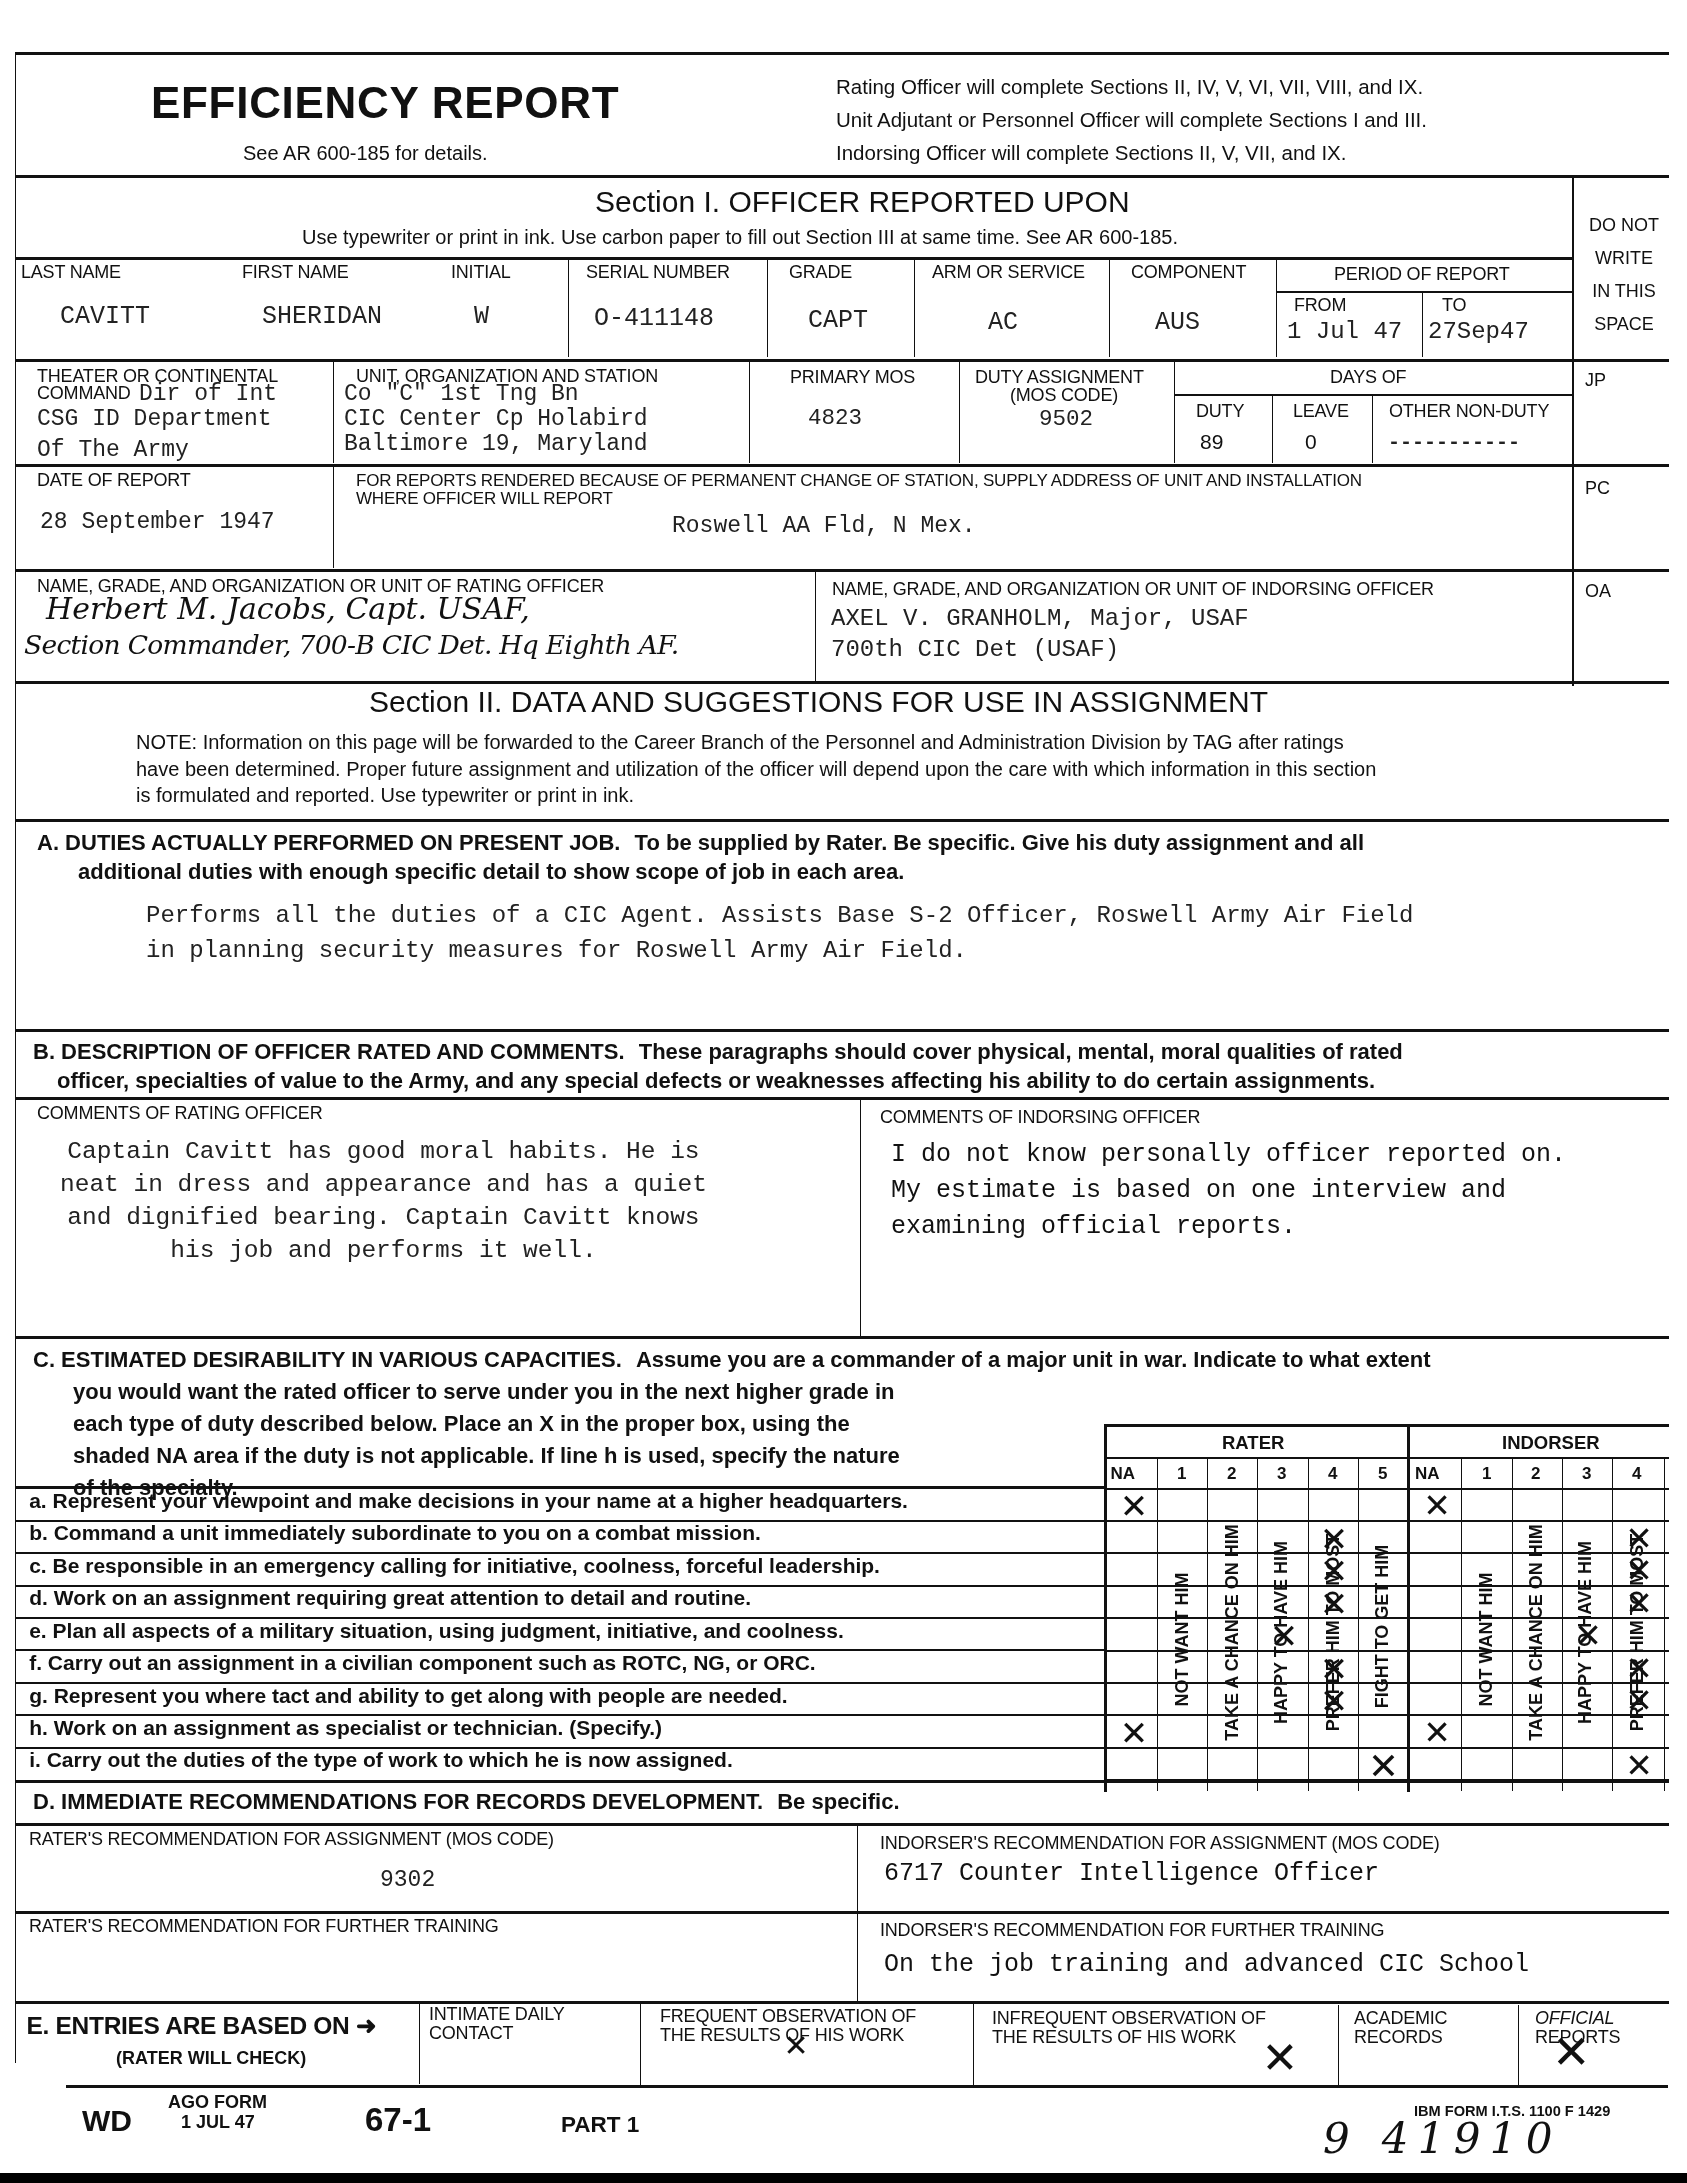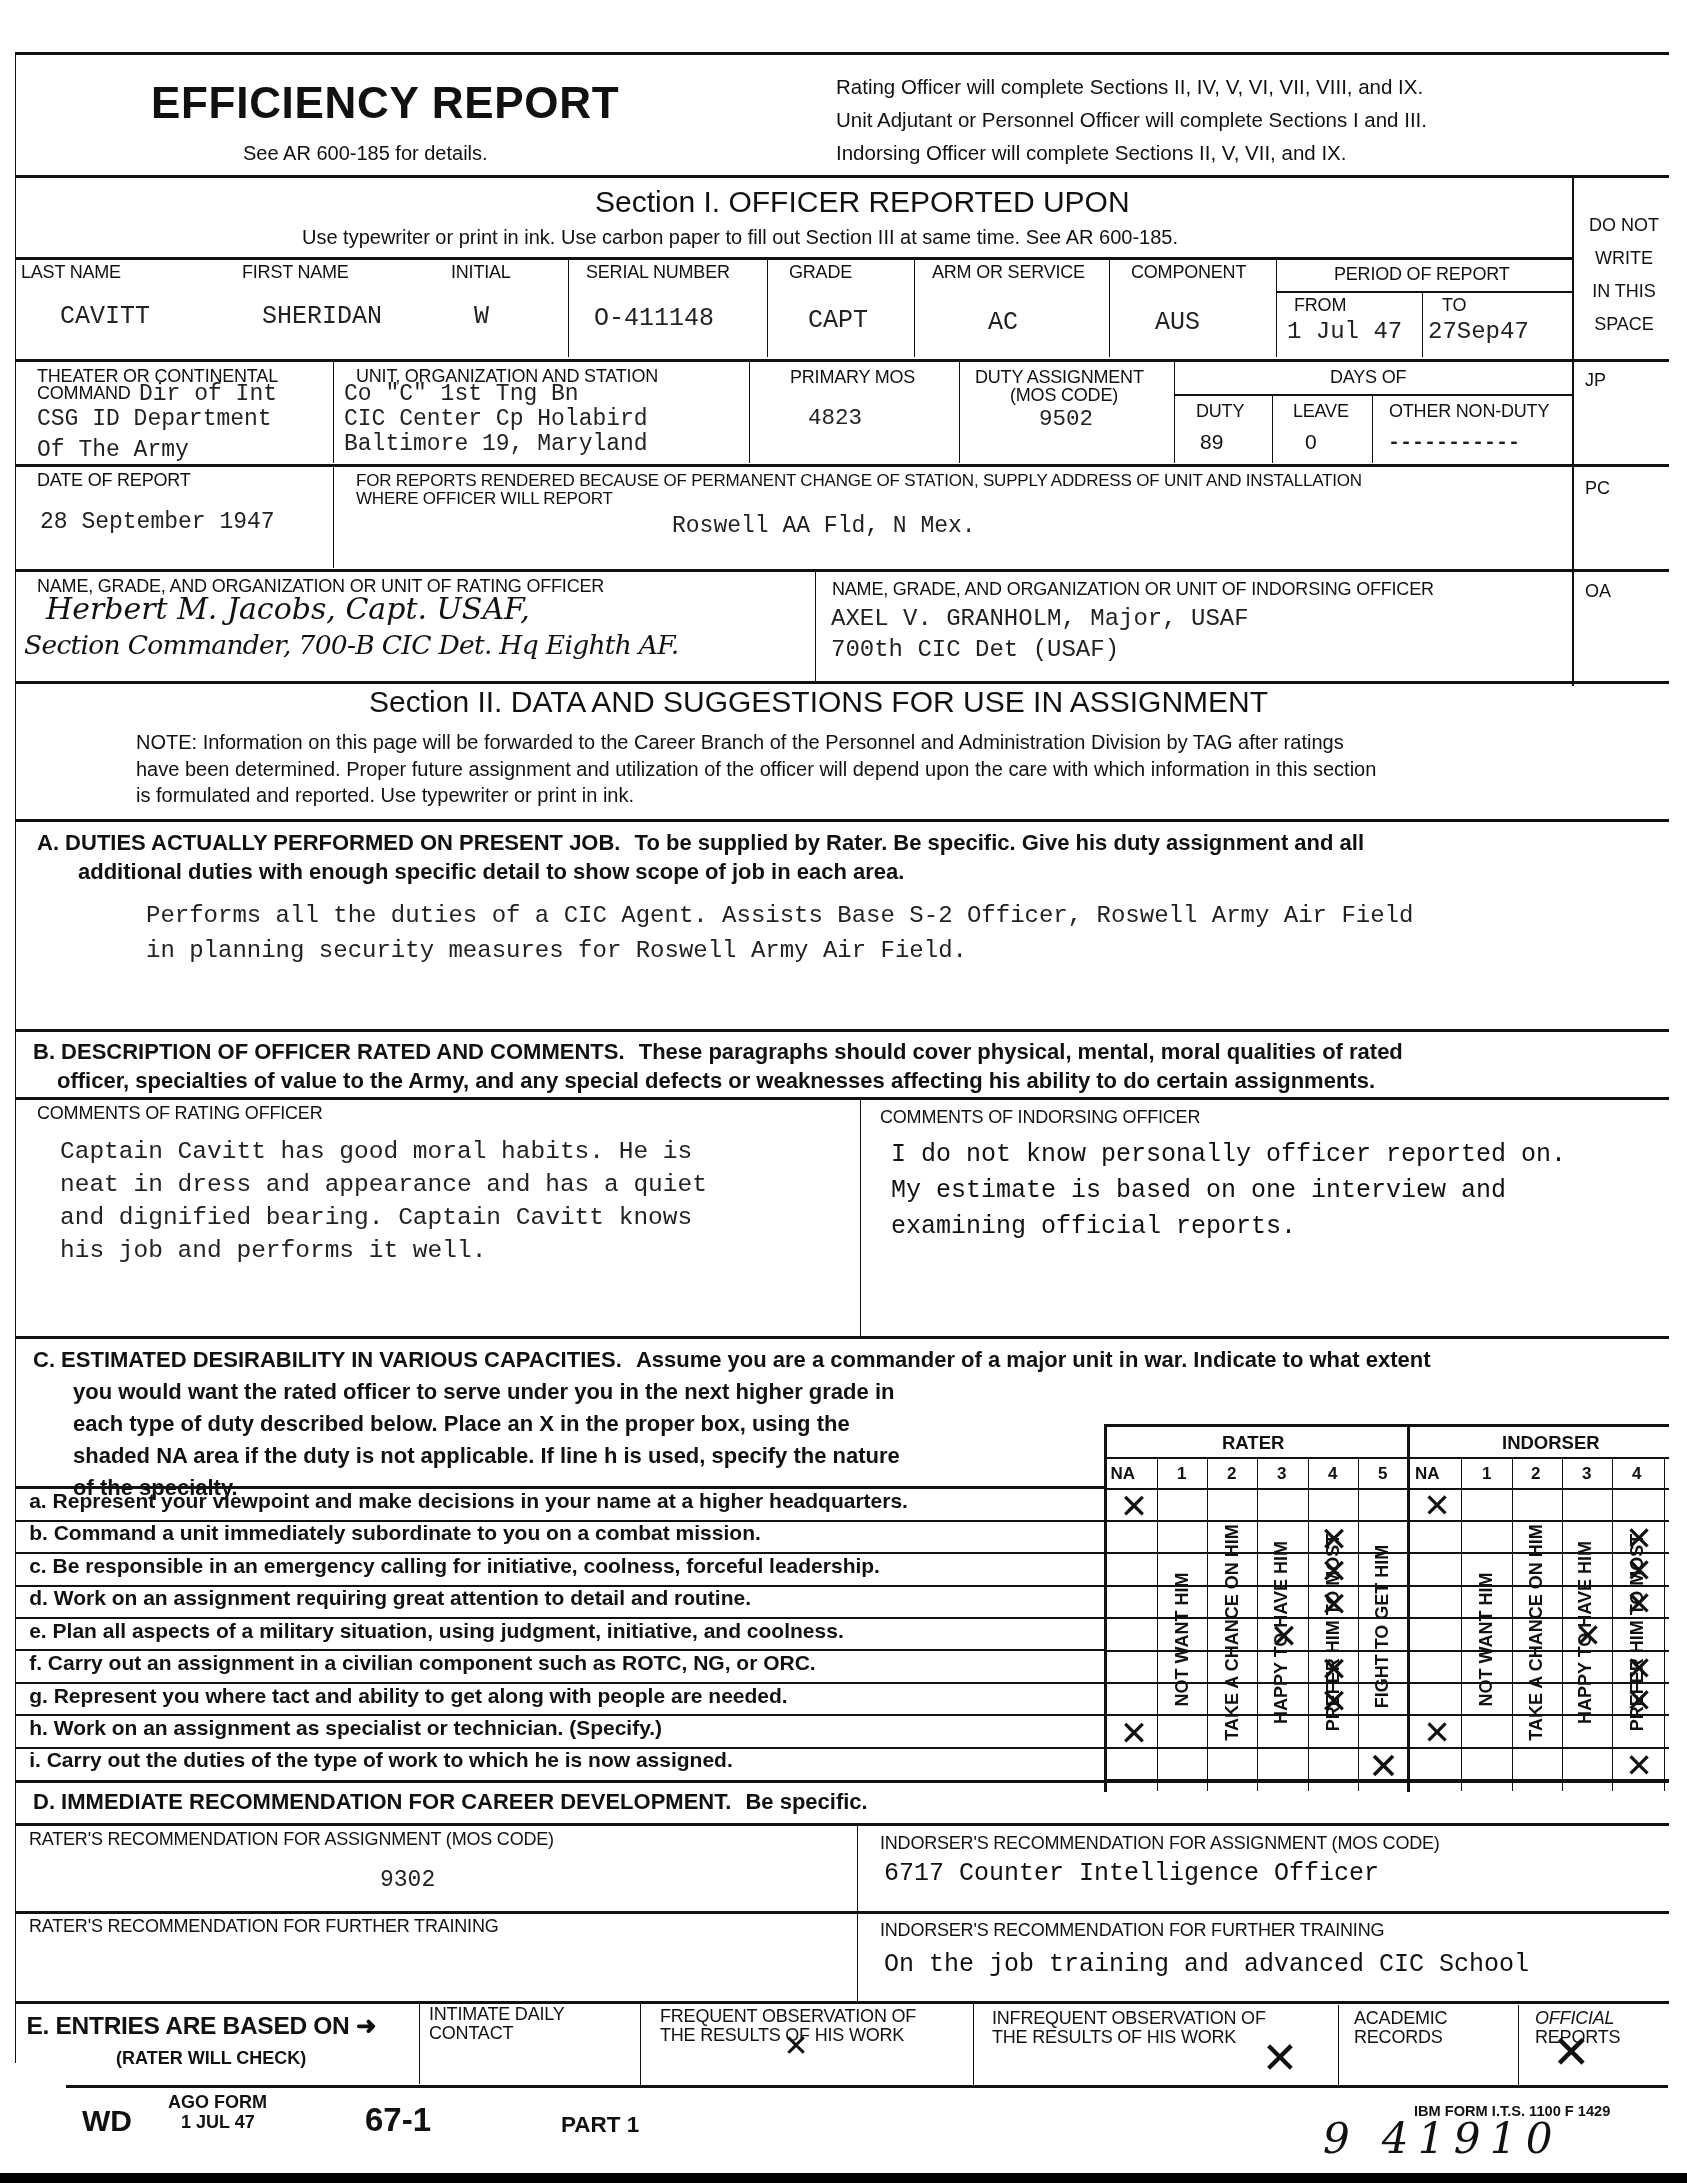--- a/index.html
+++ b/index.html
@@ -142,21 +142,21 @@
 <div class="hl" style="left:14.6px; top:1029px; width:1654px;"></div>
 <div class="abs sans" style="left:33px; top:1039px; font-size:22px; white-space:nowrap; font-weight:bold;">
   <span>B.  DESCRIPTION OF OFFICER RATED AND COMMENTS.</span>
   <span style="margin-left:8px;">These paragraphs should cover physical, mental, moral qualities of rated</span>
 </div>
 <div class="abs sans" style="left:57px; top:1068px; font-size:22px; font-weight:bold;">officer, specialties of value to the Army, and any special defects or weaknesses affecting his ability to do certain assignments.</div>
 <div class="hl" style="left:14.6px; top:1097px; width:1654px;"></div>
 <div class="lbl" style="left:37px; top:1104px;">COMMENTS OF RATING OFFICER</div>
 <div class="vlt" style="left:860px; top:1098px; height:238px;"></div>
 <div class="lbl" style="left:880px; top:1108px;">COMMENTS OF INDORSING OFFICER</div>
-<div class="abs mono" style="left:60px; top:1135px; font-size:24.5px; line-height:33px; white-space:nowrap;">
+<div class="abs mono" style="left:60px; top:1135px; font-size:24.5px; line-height:33px; white-space:nowrap;text-align:center;">
   <div>Captain Cavitt has good moral habits.  He is</div>
   <div>neat in dress and appearance and has a quiet</div>
   <div>and dignified bearing.  Captain Cavitt knows</div>
   <div>his job and performs it well.</div>
 </div>
 <div class="abs mono" style="left:891px; top:1137px; font-size:25px; line-height:36px; white-space:nowrap; color:#111;">
   <div>I do not know personally officer reported on.</div>
   <div>My estimate is based on one interview and</div>
   <div>examining official reports.</div>
 </div>
@@ -294,21 +294,21 @@
 <div class="hlt" style="left:14.6px; top:1552px; width:1092px;"></div>
 <div class="hlt" style="left:14.6px; top:1585px; width:1092px;"></div>
 <div class="hlt" style="left:14.6px; top:1617px; width:1092px;"></div>
 <div class="hlt" style="left:14.6px; top:1649px; width:1092px;"></div>
 <div class="hlt" style="left:14.6px; top:1682px; width:1092px;"></div>
 <div class="hlt" style="left:14.6px; top:1714px; width:1092px;"></div>
 <div class="hlt" style="left:14.6px; top:1747px; width:1092px;"></div>
 <div class="hl" style="left:14.6px; top:1780px; width:1654px;"></div>
 
 <div class="abs sans" style="left:33px; top:1789px; font-size:22px; white-space:nowrap; font-weight:bold;">
-  <span>D.  IMMEDIATE RECOMMENDATION FOR CAREER DEVELOPMENT.</span>
+  <span>D.  IMMEDIATE RECOMMENDATIONS FOR RECORDS DEVELOPMENT.</span>
   <span style="margin-left:8px;">Be specific.</span>
 </div>
 <div class="hl" style="left:14.6px; top:1823px; width:1654px;"></div>
 <div class="lbl" style="left:29px; top:1830px;">RATER'S RECOMMENDATION FOR ASSIGNMENT  (MOS CODE)</div>
 <div class="val mono" style="left:380px; top:1867px; font-size:23px;">9302</div>
 <div class="vlt" style="left:857px; top:1825px; height:176px;"></div>
 <div class="lbl" style="left:880px; top:1834px;">INDORSER'S RECOMMENDATION FOR ASSIGNMENT  (MOS CODE)</div>
 <div class="val mono" style="left:884px; top:1859px; font-size:25px; color:#111;">6717 Counter Intelligence Officer</div>
 <div class="hl" style="left:14.6px; top:1911px; width:1654px;"></div>
 <div class="lbl" style="left:29px; top:1917px;">RATER'S RECOMMENDATION FOR FURTHER TRAINING</div>

